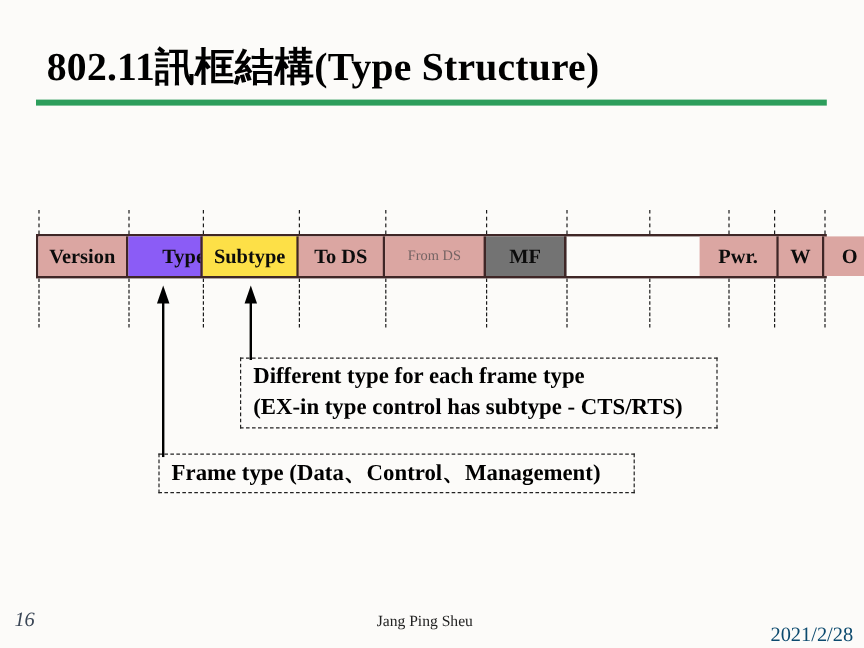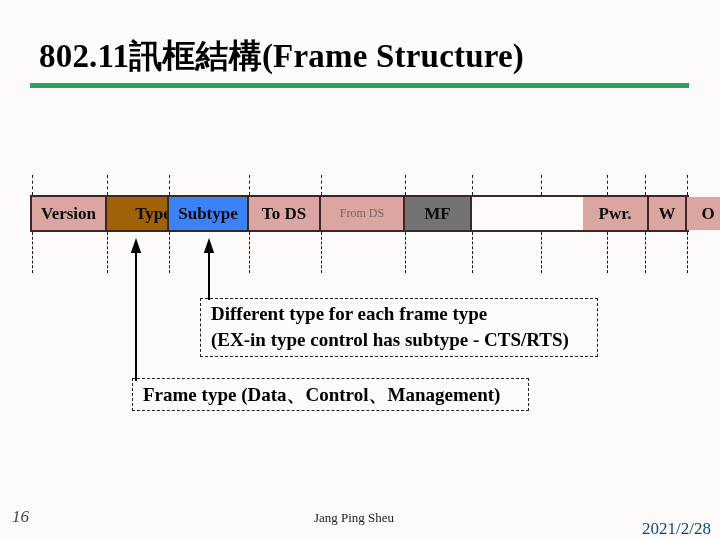--- a/index.html
+++ b/index.html
@@ -78,21 +78,21 @@
   .footer-date{
     position:absolute;right:9px;top:519px;
     font-size:17px;color:#0c4a6e;
   }
 </style>
 </head>
 <body>
 
 <div class="slide">
 
-  <div class="title">802.11訊框結構(Frame Structure)</div>
+  <div class="title">802.11訊框結構(Type Structure)</div>
   <div class="title-rule" style="background: rgb(45, 158, 92);"></div>
 
   <div>
     <div>
         <div class="guide guide-top" style="left: 32px;"></div>
         <div class="guide guide-bottom" style="left: 32px;"></div>
         <div class="guide guide-top" style="left: 107px;"></div>
         <div class="guide guide-bottom" style="left: 107px;"></div>
         <div class="guide guide-top" style="left: 169px;"></div>
         <div class="guide guide-bottom" style="left: 169px;"></div>
@@ -109,22 +109,22 @@
         <div class="guide guide-top" style="left: 607px;"></div>
         <div class="guide guide-bottom" style="left: 607px;"></div>
         <div class="guide guide-top" style="left: 645px;"></div>
         <div class="guide guide-bottom" style="left: 645px;"></div>
         <div class="guide guide-top" style="left: 687px;"></div>
         <div class="guide guide-bottom" style="left: 687px;"></div>
       </div>
 
     <div class="field-row" style="border-color: rgb(63, 38, 38);">
         <div class="cell" style="flex: 0 0 75px; background: rgb(219, 166, 162); border-color: rgb(63, 38, 38);">Version</div>
-        <div class="cell" style="flex: 0 0 62px; background: #a16207; border-color: rgb(63, 38, 38); padding-left: 32px;">Type</div>
-        <div class="cell" style="flex: 0 0 80px; background: #3b82f6; border-color: rgb(63, 38, 38);">Subtype</div>
+        <div class="cell" style="flex: 0 0 62px; background: #8b5cf6; border-color: rgb(63, 38, 38); padding-left: 32px;">Type</div>
+        <div class="cell" style="flex: 0 0 80px; background: #fde047; border-color: rgb(63, 38, 38);">Subtype</div>
         <div class="cell" style="flex: 0 0 72px; background: rgb(219, 166, 162); border-color: rgb(63, 38, 38);">To DS</div>
         <div class="cell muted" style="flex: 0 0 84px; background: rgb(219, 166, 162); border-color: rgb(63, 38, 38);">From DS</div>
         <div class="cell" style="flex: 0 0 67px; background: #737373; border-color: rgb(63, 38, 38);">MF</div>
         <div class="cell" style="flex: 0 0 69px; background: rgb(219, 166, 162); border-color: rgb(63, 38, 38); margin-top: 44px;">Retry</div>
         <div class="cell" style="flex: 0 0 66px; background: rgb(219, 166, 162); border-color: rgb(63, 38, 38); margin-left: 42px;">Pwr.</div>
         <div class="cell" style="flex: 0 0 38px; background: rgb(219, 166, 162); border-color: rgb(63, 38, 38);">W</div>
         <div class="cell" style="flex: 0 0 42px; background: rgb(219, 166, 162); border-color: rgb(63, 38, 38);">O</div>
       </div>
 
     <svg class="arrow" style="left:129px;top:237px;" width="14" height="144" viewBox="0 0 14 144">

